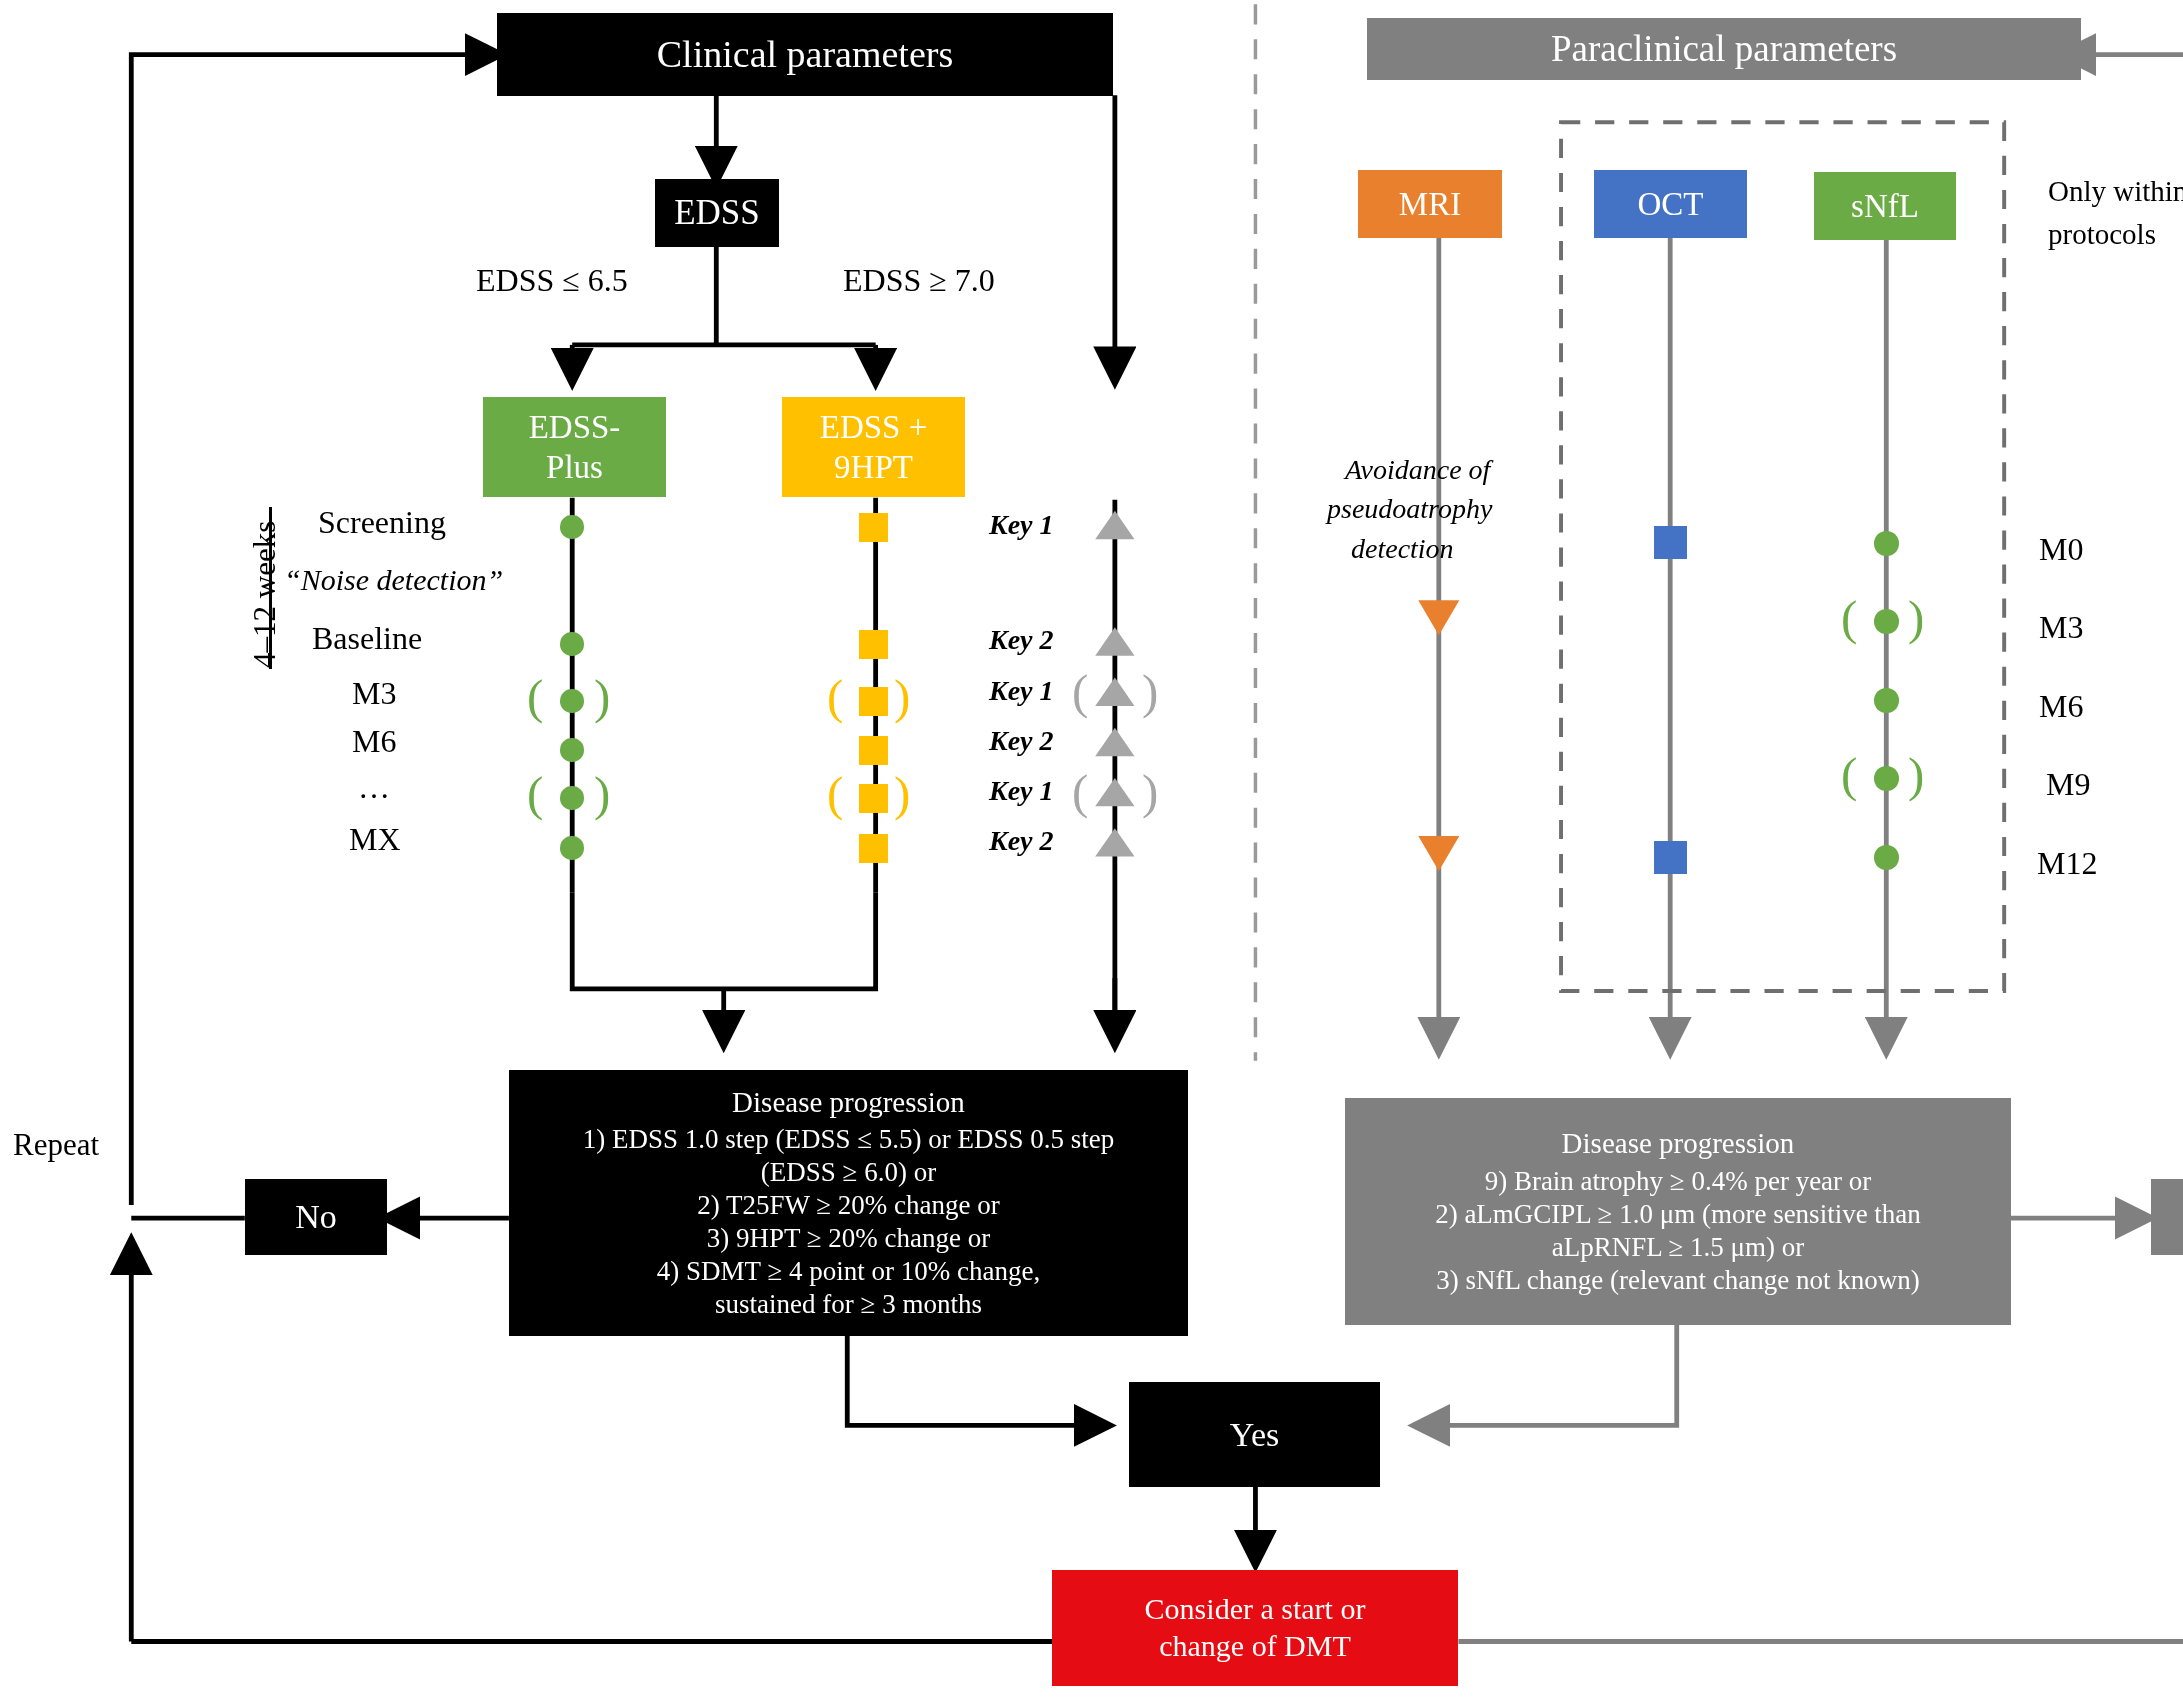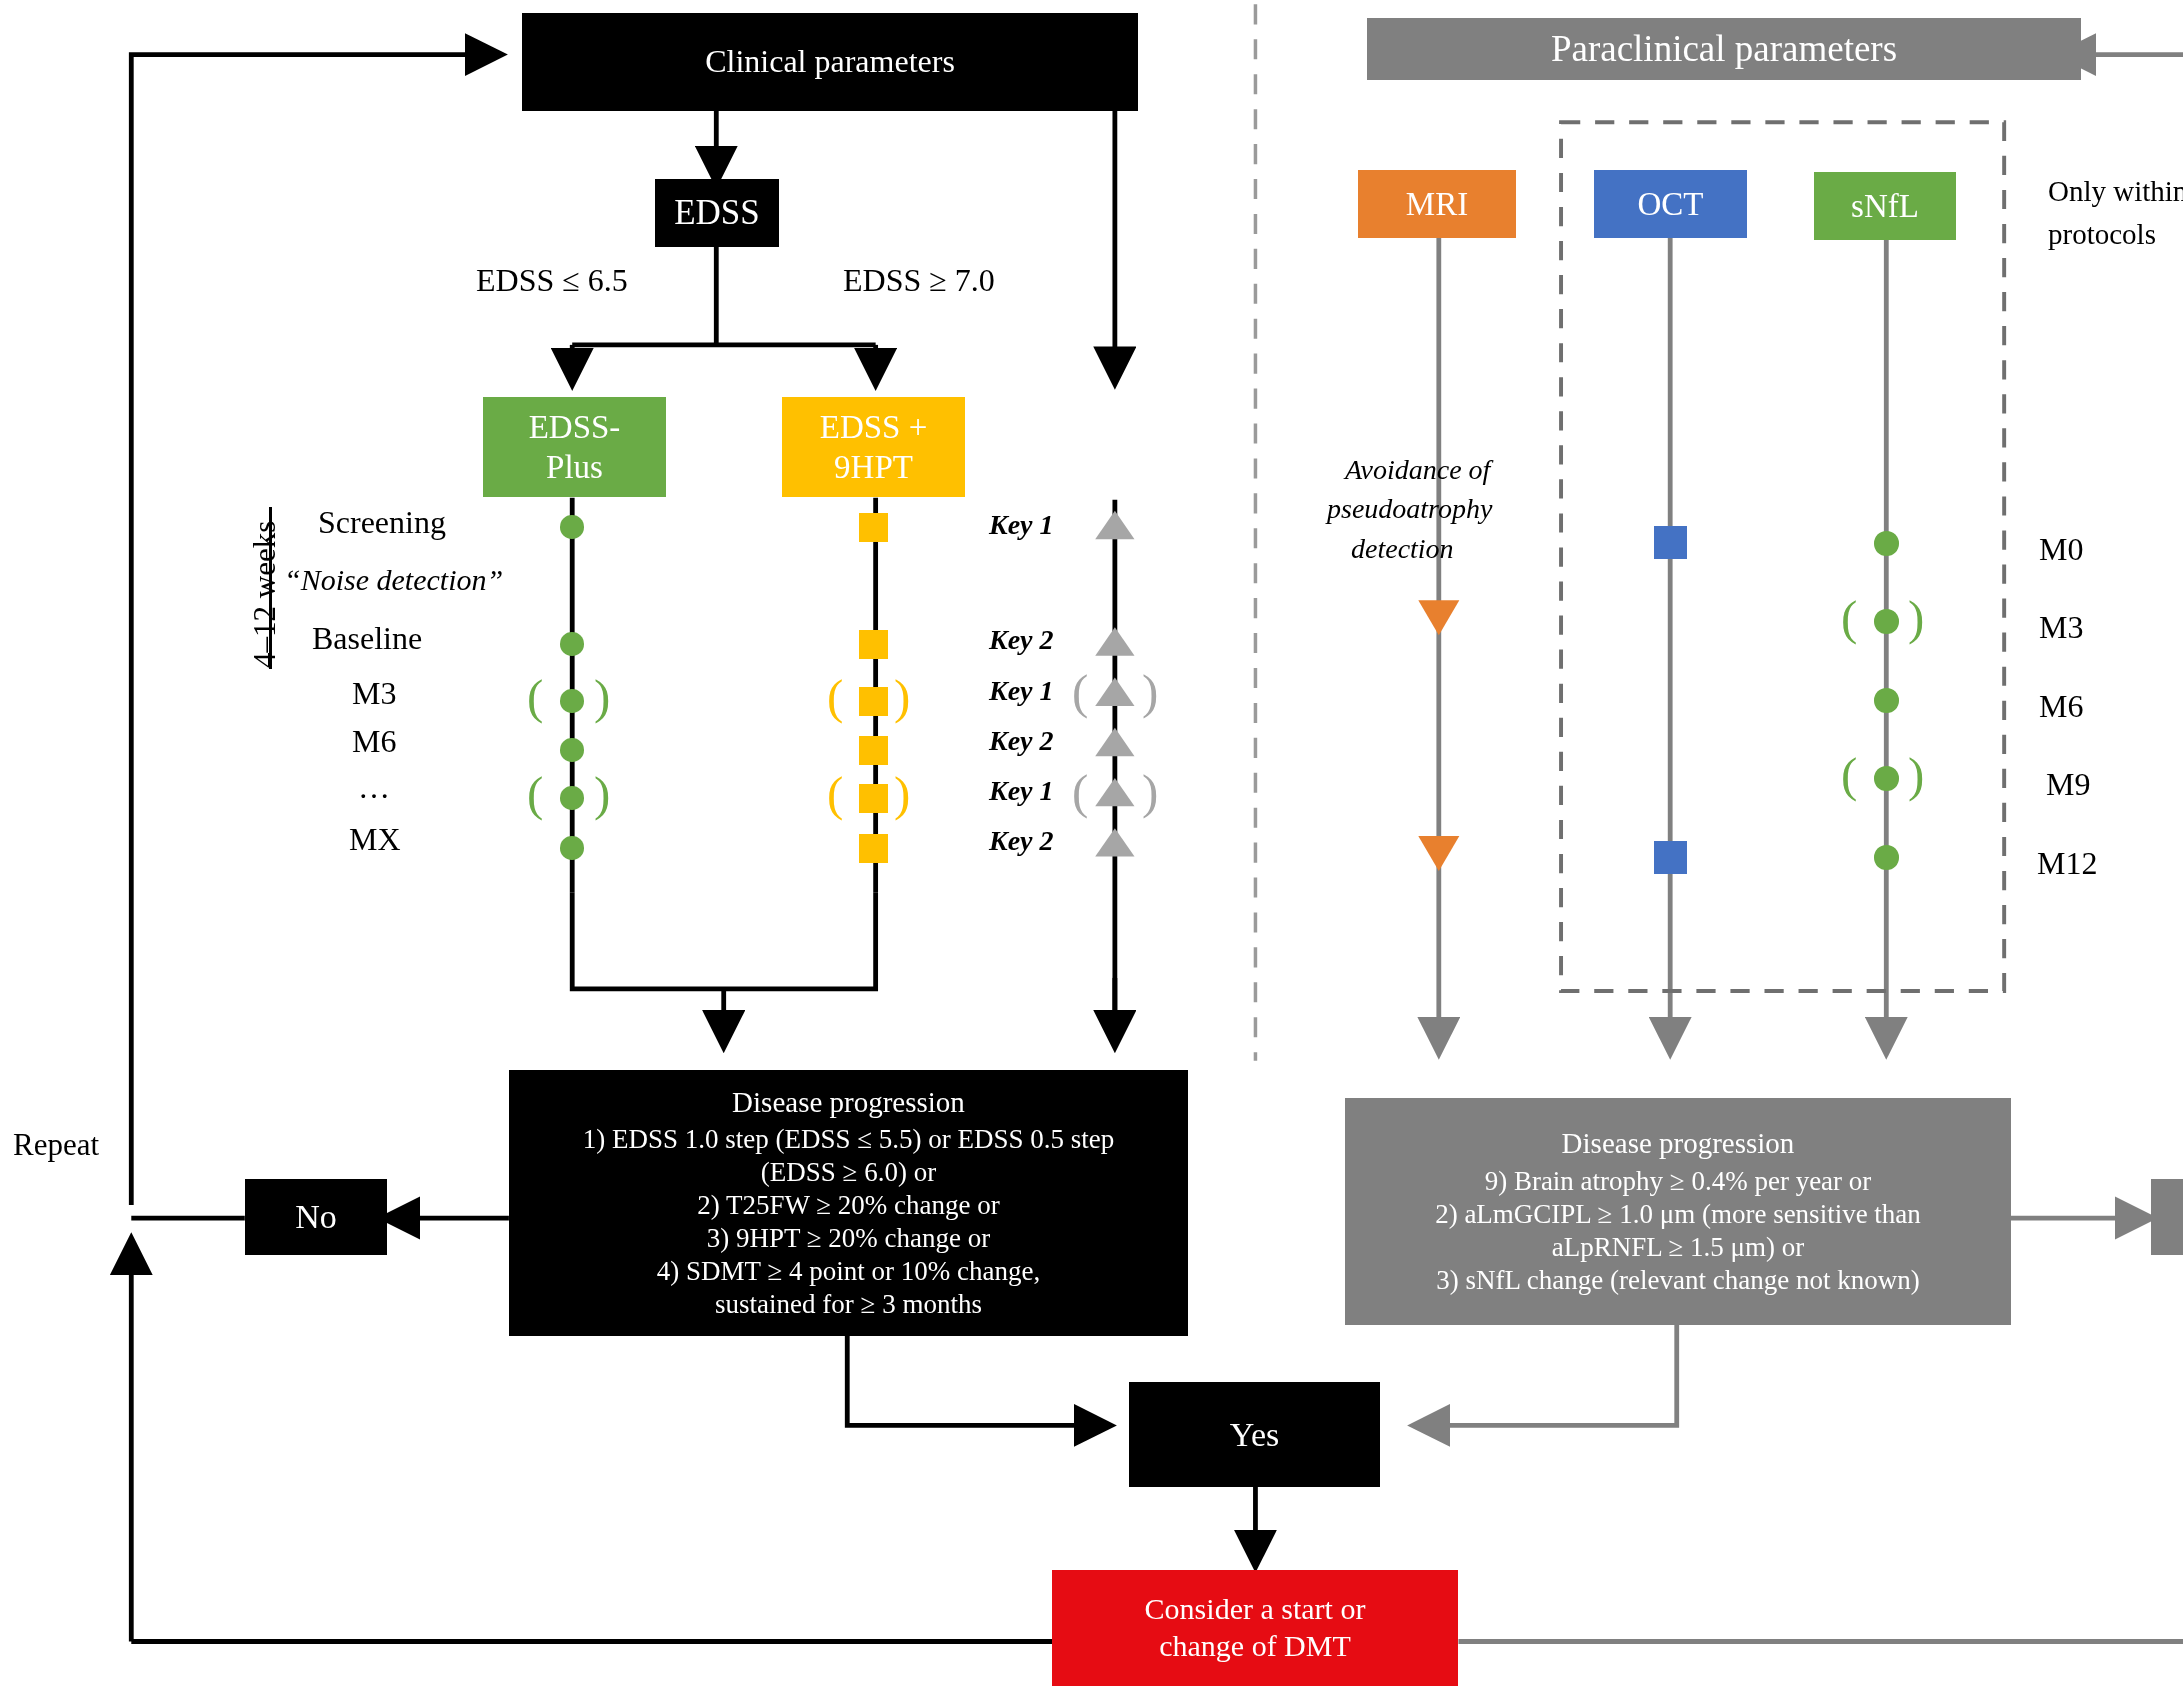--- a/index.html
+++ b/index.html
@@ -82,21 +82,21 @@
 
     <rect x="3575" y="280" width="1015" height="1990" fill="none" stroke="#6f6f6f" stroke-width="9" stroke-dasharray="44,34"></rect>
 
     <path d="M4605,2790 L4925,2790" stroke="#808080" stroke-width="11" fill="none" marker-end="url(#ah-gray)"></path>
     <path d="M5245,2790 L5455,2790" stroke="#808080" stroke-width="11" fill="none"></path>
     <path d="M5455,3760 L5455,2840" stroke="#808080" stroke-width="11" fill="none" marker-end="url(#ah-gray)"></path>
 
     <path d="M3840,3030 L3840,3265 L3240,3265" stroke="#808080" stroke-width="11" fill="none" marker-end="url(#ah-gray)"></path>
   </svg>
 
-  <div class="box black" style="left:522px;top:13px;width:616px;height:98px;font-size:32px;">
+  <div class="box black" style="left:497px;top:13px;width:616px;height:83px;font-size:38px;">
     <span>Clinical parameters</span>
   </div>
 
   <div class="box black" style="left:655px;top:179px;width:124px;height:68px;font-size:35px;">
     <span>EDSS</span>
   </div>
 
   <div class="lbl" style="left:476px;top:262px;font-size:32px;">EDSS ≤ 6.5</div>
   <div class="lbl" style="left:843px;top:262px;font-size:32px;">EDSS ≥ 7.0</div>
 
@@ -176,21 +176,21 @@
 
   <div class="box black" style="left:245px;top:1179px;width:142px;height:76px;font-size:34px;">
     <span>No</span>
   </div>
   <div class="lbl" style="left:13px;top:1127px;font-size:31px;">Repeat</div>
 
   <div class="box gray" style="left:1367px;top:17.5px;width:714px;height:62px;font-size:37px;">
     <span>Paraclinical parameters</span>
   </div>
 
-  <div class="box orange" style="left:1358px;top:170px;width:158px;height:68px;font-size:33px;">
+  <div class="box orange" style="left:1358px;top:170px;width:144px;height:68px;font-size:33px;">
     <span>MRI</span>
   </div>
   <div class="box blue" style="left:1594px;top:170px;width:153px;height:68px;font-size:33px;">
     <span>OCT</span>
   </div>
   <div class="box green" style="left:1814px;top:172px;width:142px;height:68px;font-size:33px;">
     <span>sNfL</span>
   </div>
 
   <div class="lbl" style="left:2048px;top:175px;font-size:29px;">Only within study</div>

